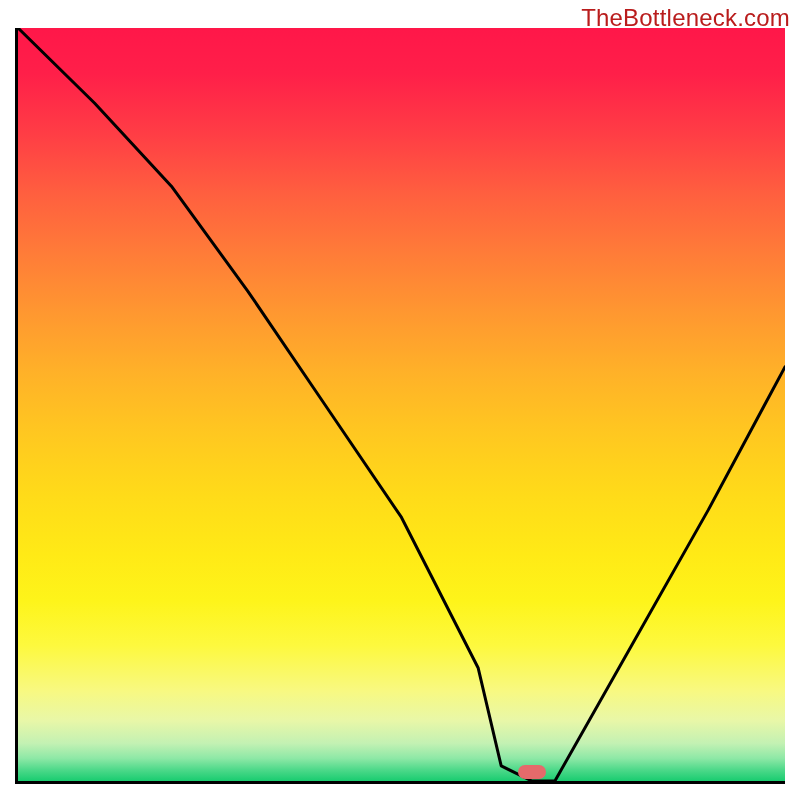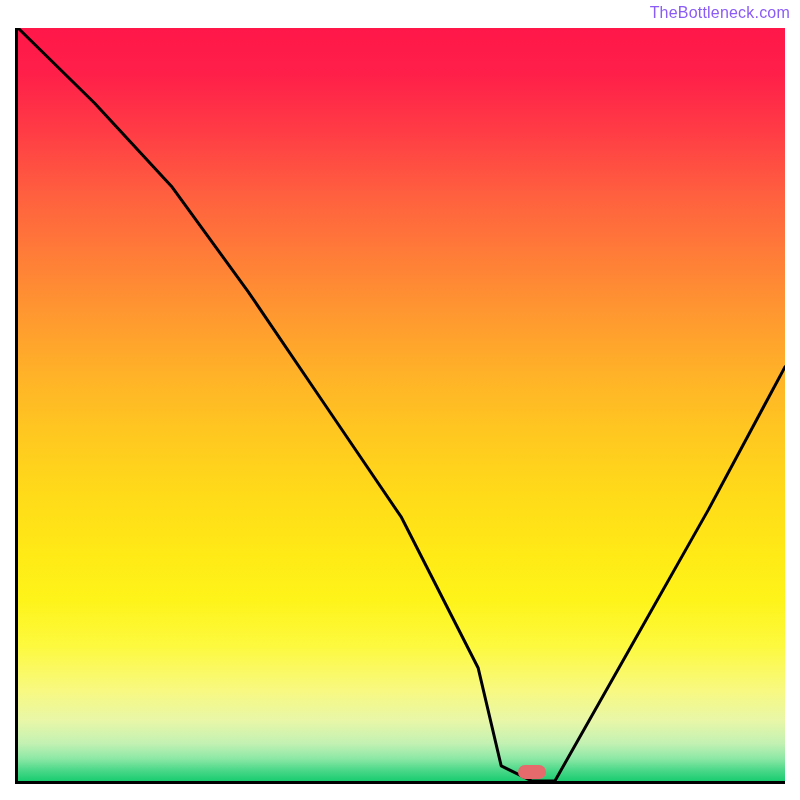--- a/index.html
+++ b/index.html
@@ -13,22 +13,22 @@
   }
   .container {
     position: relative;
     width: 800px;
     height: 800px;
   }
   .watermark {
     position: absolute;
     top: 4px;
     right: 10px;
-    color: #8b5cf6;
-    font-size: 16px;
+    color: #b91c1c;
+    font-size: 24px;
     font-weight: 500;
     letter-spacing: 0.2px;
     z-index: 10;
   }
   .plot-area {
     position: absolute;
     left: 15px;
     top: 28px;
     width: 770px;
     height: 756px;

